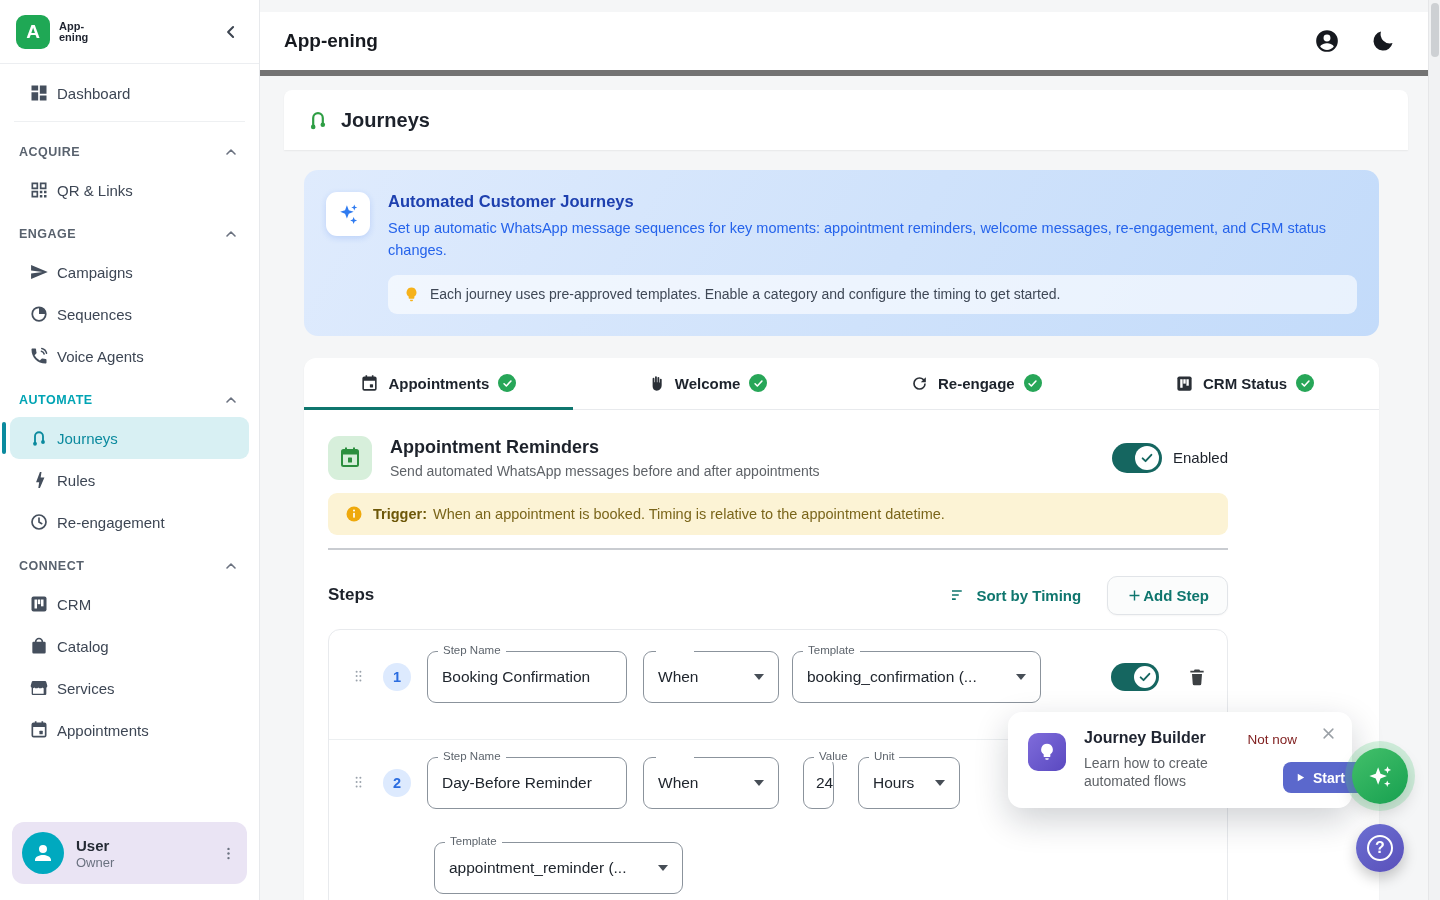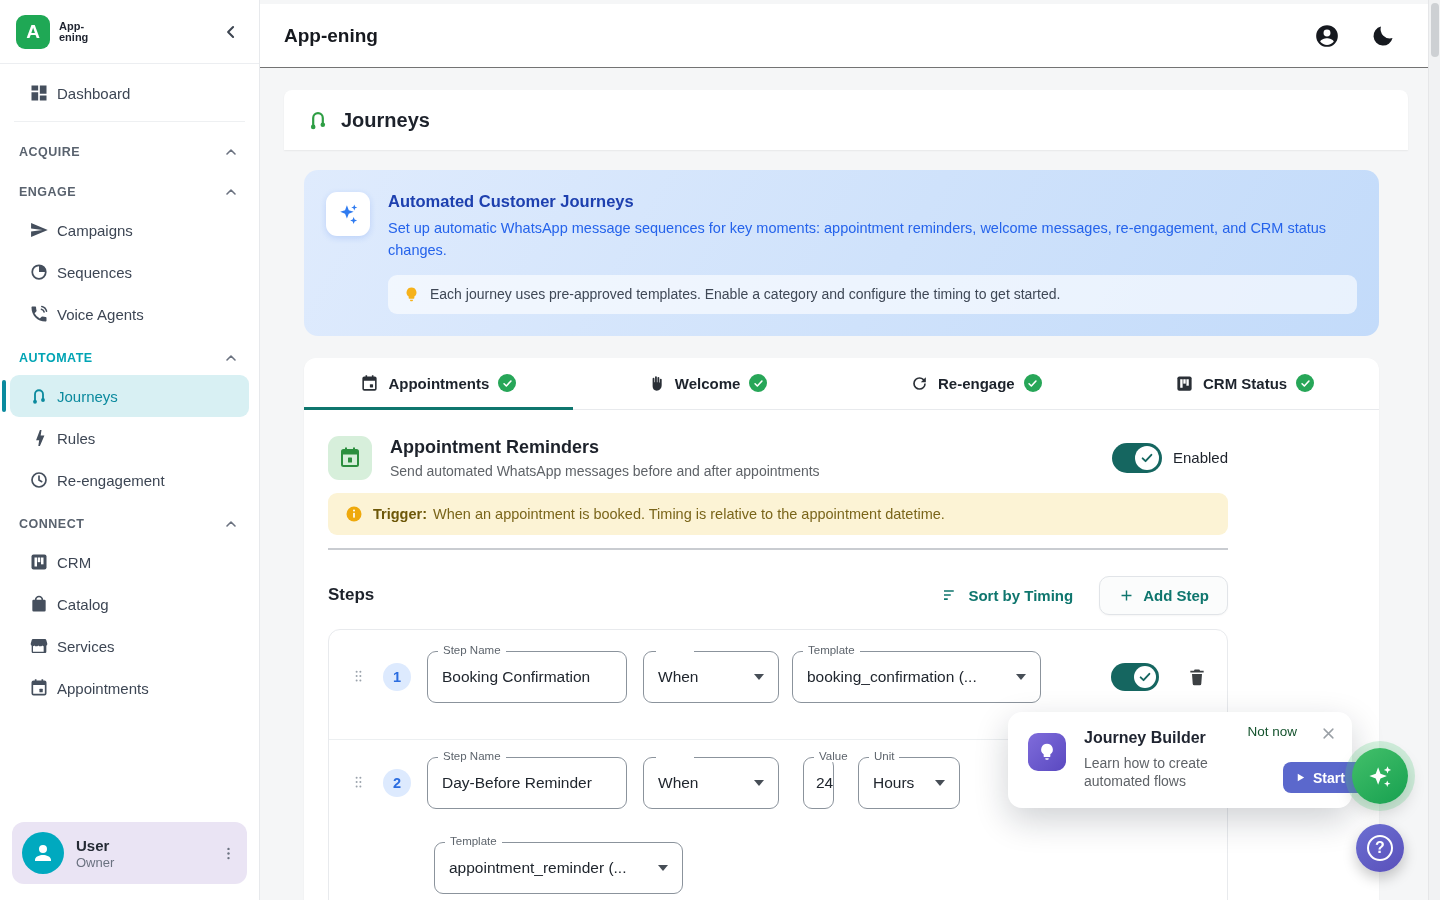--- a/index.html
+++ b/index.html
@@ -27,21 +27,21 @@
   .side-foot { position:absolute; left:0; bottom:0; width:100%; height:92px; background:#fff; padding:14px 12px; }
   .user-card { background:#eae4f4; border-radius:12px; height:62px; display:flex; align-items:center; gap:12px; padding:0 10px 0 10px; cursor:pointer; }
   .avatar { width:42px; height:42px; border-radius:50%; background:#00a9bf; display:flex; align-items:center; justify-content:center; color:#fff; }
   .avatar svg { width:24px; height:24px; }
   .user-meta { flex:1; }
   .user-name { font-size:15px; font-weight:700; color:#252b35; }
   .user-role { font-size:13px; color:#6b7280; margin-top:1px; }
   .dots { color:#6b7280; display:flex; cursor:pointer; }
 
   
-  .tophead { position:absolute; left:260px; top:4px; width:1180px; height:64px; background:#fff; border-bottom:1px solid #737373; display:flex; align-items:center; padding:0 44px 0 24px; z-index:4; }
+  .tophead { position:absolute; left:260px; top:12px; width:1180px; height:64px; background:#fff; border-bottom:6px solid #737373; display:flex; align-items:center; padding:0 44px 0 24px; z-index:4; }
   .tophead .title { font-size:19px; font-weight:700; color:#16191f; }
   .tophead .spacer { flex:1; }
   .head-icon { color:#16191f; display:flex; margin-left:30px; cursor:pointer; }
   .head-icon svg { width:26px; height:26px; }
 
   
   .content { position:absolute; left:260px; top:64px; width:1180px; height:836px; background:#f5f6f7; overflow:hidden; }
   .titlecard { margin:26px 32px 0 24px; height:60px; background:#fff; border-radius:8px 8px 0 0; box-shadow:0 1px 2px rgba(0,0,0,.06); display:flex; align-items:center; gap:11px; padding:0 22px; }
   .titlecard svg { width:24px; height:24px; color:#2e9e44; }
   .titlecard .ptitle { font-size:20px; font-weight:600; color:#1d222b; }
@@ -80,21 +80,21 @@
 
   .trigger { margin-top:13px; background:#fcf3d5; border-radius:9px; padding:12px 17px; display:flex; align-items:center; gap:10px; font-size:14.5px; color:#7a651a; }
   .trigger svg { width:18px; height:18px; color:#efa90c; flex:none; }
   .trigger b { color:#6d5708; margin-right:2px; }
 
   .bigdiv { margin-top:13px; border-top:2px solid #c9ccd1; }
   .stepshead { margin-top:26px; display:flex; align-items:center; }
   .stepshead .h { font-size:17px; font-weight:700; color:#1d222b; flex:1; }
   .sortbtn { display:flex; align-items:center; gap:9px; color:#0f766e; font-size:15px; font-weight:600; cursor:pointer; margin-right:26px; }
   .sortbtn svg { width:18px; height:18px; }
-  .addbtn { display:flex; align-items:center; gap:8px; color:#0f766e; font-size:15px; font-weight:600; background:#fbfcfc; border:1px solid #e1e4e8; border-radius:10px; padding:10px 18px; cursor:pointer; box-shadow:0 1px 2px rgba(0,0,0,.04); }
+  .addbtn { display:flex; align-items:center; color:#0f766e; font-size:15px; font-weight:600; background:#fbfcfc; border:1px solid #e1e4e8; border-radius:10px; padding:10px 18px; cursor:pointer; box-shadow:0 1px 2px rgba(0,0,0,.04); }
   .addbtn svg { width:17px; height:17px; }
 
   .stepsbox { margin-top:14px; border:1px solid #e8eaed; border-radius:12px; overflow:hidden; }
   .steprow { padding:21px 20px 36px 20px; display:flex; align-items:flex-start; }
   .steprow + .steprow { border-top:1px solid #eceff1; }
   .steprow.second { padding:17px 20px 24px 20px; display:block; }
   .rowline { display:flex; align-items:flex-start; }
   .draghandle { color:#9aa2ab; margin:16px 0 0 2px; cursor:grab; flex:none; }
   .draghandle svg { width:15px; height:18px; }
   .stepnum { width:28px; height:28px; border-radius:50%; background:#ddeafe; color:#2b6de0; font-size:14.5px; font-weight:600; display:flex; align-items:center; justify-content:center; margin:12px 16px 0 17px; flex:none; }
@@ -108,21 +108,21 @@
   .trash { color:#3c4043; display:flex; cursor:pointer; }
   .trash svg { width:20px; height:20px; }
   .tmpl-line { margin-top:33px; margin-left:85px; display:flex; }
 
   
   .toast { position:absolute; left:1008px; top:712px; width:344px; height:96px; background:#fff; border-radius:14px; box-shadow:0 12px 34px rgba(16,24,40,.20); z-index:8; }
   .toast-icon { position:absolute; left:20px; top:21px; width:38px; height:38px; border-radius:10px; background:linear-gradient(135deg,#7f6cdb,#5a49c0); color:#fff; display:flex; align-items:center; justify-content:center; }
   .toast-icon svg { width:20px; height:20px; }
   .toast-title { position:absolute; left:76px; top:17px; font-size:16px; font-weight:700; color:#1f2430; }
   .toast-body { position:absolute; left:76px; top:42px; width:160px; font-size:14px; line-height:1.3; color:#5f6368; }
-  .toast-notnow { position:absolute; right:55px; top:12px; font-size:13.5px; color:#14532d; cursor:pointer; }
+  .toast-notnow { position:absolute; right:55px; top:20px; font-size:13.5px; color:#7f1d1d; cursor:pointer; }
   .toast-close { position:absolute; right:16px; top:14px; color:#9aa0a6; display:flex; cursor:pointer; }
   .toast-close svg { width:15px; height:15px; }
   .startbtn { position:absolute; left:275px; top:50px; width:102px; height:31px; background:#5b68cc; border-radius:8px; color:#fff; font-size:14px; font-weight:600; display:flex; align-items:center; gap:7px; padding:0 12px; cursor:pointer; overflow:hidden; white-space:nowrap; }
   .startbtn svg { width:11px; height:11px; flex:none; }
 
   
   .fab-ai { position:absolute; left:1352px; top:748px; width:56px; height:56px; border-radius:50%; background:linear-gradient(145deg,#43c06a,#17a050); box-shadow:0 0 0 7px rgba(88,205,126,.25), 0 8px 18px rgba(0,0,0,.18); display:flex; align-items:center; justify-content:center; color:#fff; z-index:9; cursor:pointer; }
   .fab-ai svg { width:30px; height:30px; }
   .fab-help { position:absolute; left:1356px; top:824px; width:48px; height:48px; border-radius:50%; background:linear-gradient(145deg,#6b6fd2,#5a50ba); box-shadow:0 6px 14px rgba(0,0,0,.22); display:flex; align-items:center; justify-content:center; z-index:9; cursor:pointer; }
   .help-glyph { width:26px; height:26px; border:2.5px solid #fff; border-radius:50%; color:#fff; font-size:16px; font-weight:700; display:flex; align-items:center; justify-content:center; }
@@ -159,20 +159,26 @@
           </svg>
         <span>Dashboard</span>
       </div>
       <div class="side-div"></div>
 
       <div class="sechead">
         <span>ACQUIRE</span>
         <svg viewBox="0 0 24 24" fill="none" stroke="currentColor" stroke-width="2.4" stroke-linecap="round" stroke-linejoin="round">
             <path d="M6 15l6-6 6 6"></path>
           </svg>
+      </div>
+      <div class="sideitem">
+        <svg viewBox="0 0 24 24" fill="currentColor">
+            <path d="M3 3h8v8H3V3zm2 2v4h4V5H5zm8-2h8v8h-8V3zm2 2v4h4V5h-4zM3 13h8v8H3v-8zm2 2v4h4v-4H5zm8-2h3v3h-3v-3zm5 0h3v3h-3v-3zm-5 5h3v3h-3v-3zm5 0h3v3h-3v-3z"></path>
+          </svg>
+        <span>QR &amp; Links</span>
       </div>
 
       <div class="sechead">
         <span>ENGAGE</span>
         <svg viewBox="0 0 24 24" fill="none" stroke="currentColor" stroke-width="2.4" stroke-linecap="round" stroke-linejoin="round">
             <path d="M6 15l6-6 6 6"></path>
           </svg>
       </div>
       <div class="sideitem">
         <svg viewBox="0 0 24 24" fill="currentColor">

